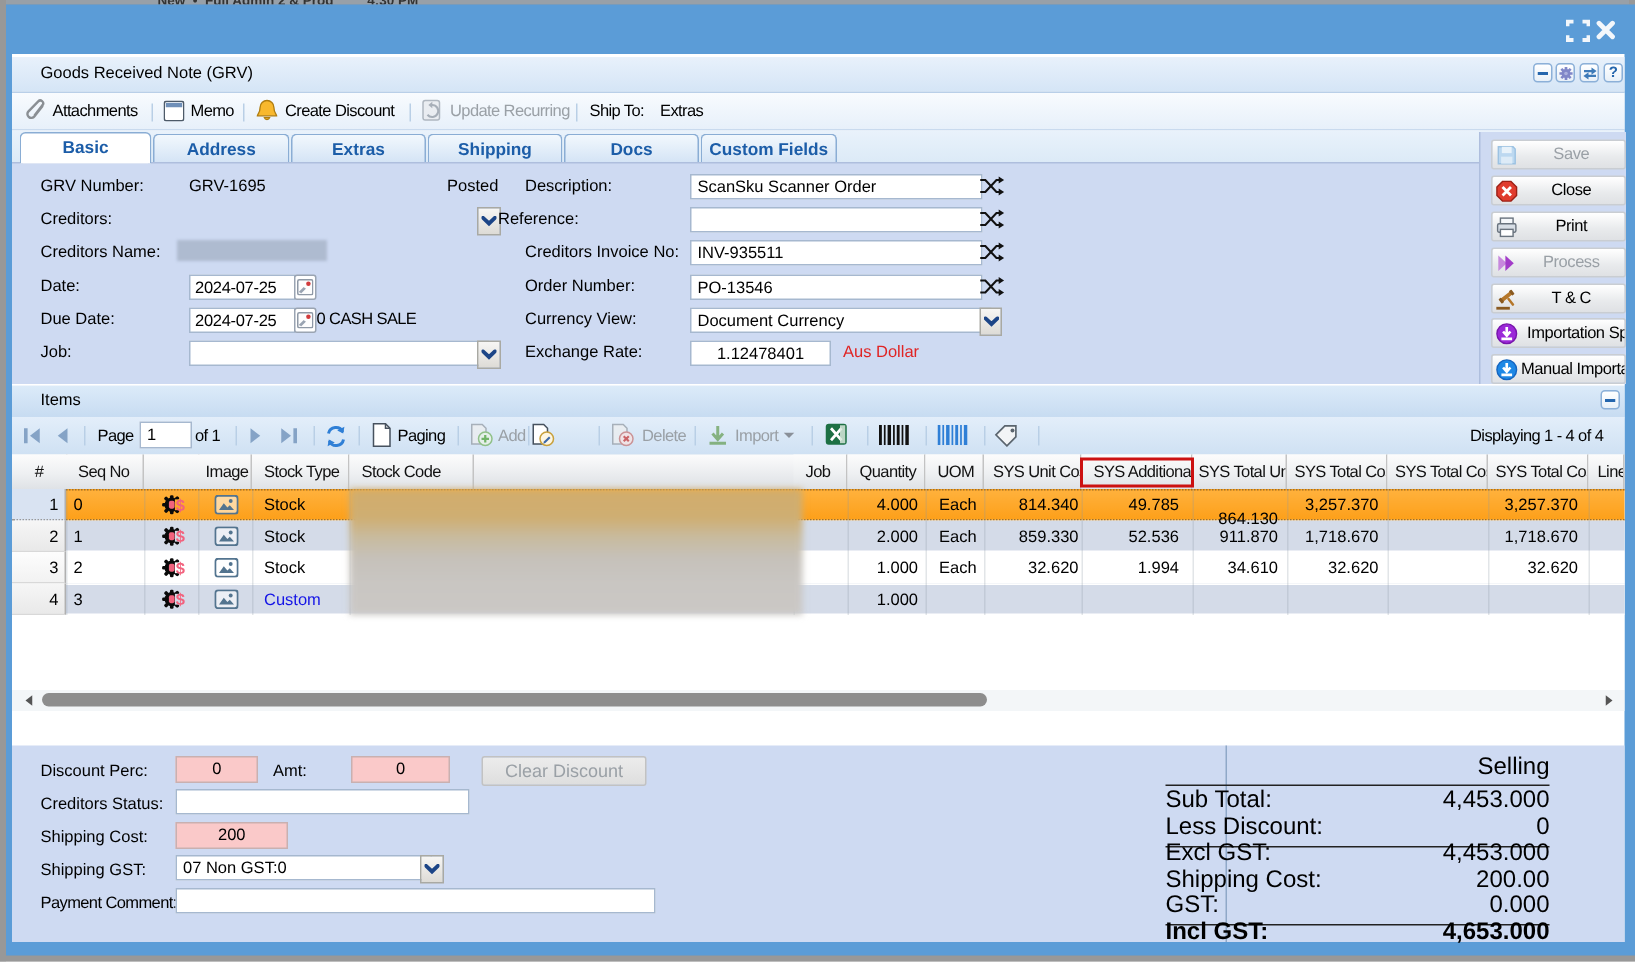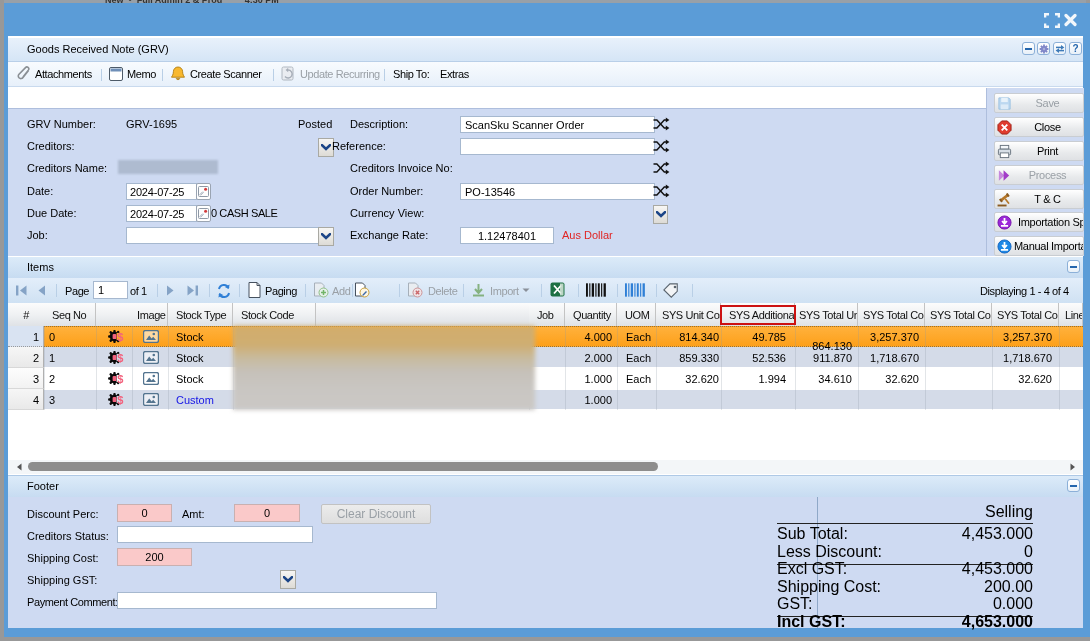--- a/index.html
+++ b/index.html
@@ -121,33 +121,41 @@
         <svg class="abs" style="left:101px;top:5px" width="14" height="14" viewBox="0 0 14 14">
             <rect x="0.5" y="0.5" width="13" height="13" rx="1.5" fill="#fff" stroke="#4d5a68"></rect>
             <rect x="1.5" y="1.5" width="11" height="3" fill="#6f8fb8"></rect>
           </svg>
         <div class="tbtxt abs" style="left:119px;top:6px">Memo</div>
         <div class="sep" style="left:154px;top:7px;bottom:auto;height:12px"></div>
         <svg class="abs" style="left:163px;top:4px" width="14" height="16" viewBox="0 0 14 16">
             <path d="M7 1 a4.6 4.6 0 0 1 4.6 4.6 c0 3.4 1.6 4.6 1.9 5.6 H0.5 c0.3-1 1.9-2.2 1.9-5.6 A4.6 4.6 0 0 1 7 1 z" fill="#f8b82e" stroke="#b07d10" stroke-width="0.9"></path>
             <path d="M5.2 12.4 a1.9 1.9 0 0 0 3.6 0 z" fill="#f8b82e" stroke="#b07d10" stroke-width="0.8"></path>
           </svg>
-        <div class="tbtxt abs" style="left:182px;top:6px">Create Scanner</div>
+        <div class="tbtxt abs" style="left:182px;top:6px">Create Discount</div>
         <div class="sep" style="left:265px;top:7px;bottom:auto;height:12px"></div>
         <svg class="abs" style="left:273px;top:4px" width="15" height="16" viewBox="0 0 15 16" opacity="0.75">
             <rect x="1" y="1" width="11" height="13" rx="1.5" fill="#e8eaee" stroke="#9aa2ac"></rect>
             <path d="M7 4 a4 4 0 1 1 -3 6.5" fill="none" stroke="#8f97a2" stroke-width="1.4"></path>
             <path d="M7.2 1.8 L7.2 6.2 L4.6 4z" fill="#8f97a2"></path>
           </svg>
         <div class="tbtxt dis abs" style="left:292px;top:6px">Update Recurring</div>
         <div class="sep" style="left:376px;top:7px;bottom:auto;height:12px"></div>
         <div class="tbtxt abs" style="left:385px;top:6px;font-weight:normal">Ship To:</div>
         <div class="tbtxt abs" style="left:432px;top:6px">Extras</div>
       </div>
 
+      <div class="abs" style="left:0;top:49px;width:1075px;height:21px;background:linear-gradient(#e9f2fb,#dceaf7)">
+        <div class="tab" style="left:5px;width:86px;top:1px;height:20px;background:#fff;z-index:2">Basic</div>
+        <div class="tab" style="left:94px;width:89px">Address</div>
+        <div class="tab" style="left:186px;width:88px">Extras</div>
+        <div class="tab" style="left:277px;width:88px">Shipping</div>
+        <div class="tab" style="left:368px;width:88px">Docs</div>
+        <div class="tab" style="left:459px;width:89px">Custom Fields</div>
+      </div>
 
       <div class="abs" style="left:0;top:70px;width:1075px;height:148px;background:#cedaf2;border-top:1px solid #aebedd">
         <div class="lbl abs" style="left:19px;top:9px">GRV Number:</div>
         <div class="lbl abs" style="left:118px;top:9px">GRV-1695</div>
         <div class="lbl abs" style="left:290px;top:9px">Posted</div>
         <div class="lbl abs" style="left:19px;top:31px">Creditors:</div>
         <div class="combo-btn" style="left:310px;top:29px;height:17px">
             <svg width="10" height="7" viewBox="0 0 10 7">
               <path d="M1 1.2 L5 5 L9 1.2" fill="none" stroke="#1c4587" stroke-width="2.6" stroke-linecap="square"></path>
             </svg>
@@ -185,29 +193,31 @@
         <div class="inp" style="left:452px;top:7px;width:185px;height:15px">ScanSku Scanner Order</div>
         <svg class="abs" style="left:644px;top:7px" width="18" height="16" viewBox="0 0 18 16">
             <use href="#shuf"></use>
           </svg>
         <div class="lbl abs" style="left:324px;top:31px">Reference:</div>
         <div class="inp" style="left:452px;top:29px;width:185px;height:15px"></div>
         <svg class="abs" style="left:644px;top:29px" width="18" height="16" viewBox="0 0 18 16">
             <use href="#shuf"></use>
           </svg>
         <div class="lbl abs" style="left:342px;top:53px">Creditors Invoice No:</div>
+        <div class="inp" style="left:452px;top:51px;width:185px;height:15px">INV-935511</div>
         <svg class="abs" style="left:644px;top:51px" width="18" height="16" viewBox="0 0 18 16">
             <use href="#shuf"></use>
           </svg>
         <div class="lbl abs" style="left:342px;top:76px">Order Number:</div>
         <div class="inp" style="left:452px;top:74px;width:185px;height:15px">PO-13546</div>
         <svg class="abs" style="left:644px;top:74px" width="18" height="16" viewBox="0 0 18 16">
             <use href="#shuf"></use>
           </svg>
         <div class="lbl abs" style="left:342px;top:98px">Currency View:</div>
+        <div class="inp" style="left:452px;top:96px;width:191px;height:15px">Document Currency</div>
         <div class="combo-btn" style="left:645px;top:96px;width:13px;height:17px">
             <svg width="10" height="7" viewBox="0 0 10 7">
               <path d="M1 1.2 L5 5 L9 1.2" fill="none" stroke="#1c4587" stroke-width="2.6" stroke-linecap="square"></path>
             </svg>
           </div>
         <div class="lbl abs" style="left:342px;top:120px">Exchange Rate:</div>
         <div class="inp" style="left:452px;top:118px;width:84px;height:15px;justify-content:center">1.12478401</div>
         <div class="lbl abs" style="left:554px;top:120px;color:#e02424">Aus Dollar</div>
       </div>
 
@@ -499,40 +509,33 @@
       <div class="abs" style="left:0;top:422px;width:1075px;height:14px;background:#f3f6f8">
         <svg class="abs" style="left:8px;top:3px" width="6" height="8" viewBox="0 0 6 8">
             <path d="M5.5 0.5 L1 4 L5.5 7.5 z" fill="#555"></path>
           </svg>
         <div class="abs" style="left:20px;top:2px;width:630px;height:9px;background:#8d8d8d;border-radius:5px"></div>
         <svg class="abs" style="left:1062px;top:3px" width="6" height="8" viewBox="0 0 6 8">
             <path d="M0.5 0.5 L5 4 L0.5 7.5 z" fill="#555"></path>
           </svg>
       </div>
 
-      <div class="abs" style="left:0;top:437px;width:1075px;height:22px;background:linear-gradient(#dcebf9,#c6dbf1);border-top:1px solid #aec9e6;border-bottom:1px solid #b0c8e2">
-        <div class="lbl" style="position:absolute;left:19px;top:4px">Footer</div>
-        <div class="minibtn" style="left:1059px;top:3px">
-            <svg width="7" height="2" viewBox="0 0 7 2">
-              <rect width="7" height="2" fill="#2566ad"></rect>
-            </svg>
-          </div>
-      </div>
 
       <div class="abs" style="left:0;top:459px;width:1075px;height:131px;background:#cedaf2">
         <div class="lbl abs" style="left:19px;top:11px">Discount Perc:</div>
         <div class="pink" style="left:109px;top:7px;width:53px;height:16px">0</div>
         <div class="lbl abs" style="left:174px;top:11px">Amt:</div>
         <div class="pink" style="left:226px;top:7px;width:64px;height:16px">0</div>
         <div class="abs" style="left:313px;top:7px;width:108px;height:18px;background:linear-gradient(#ececec,#dedede);border:1px solid #c2c2c2;border-radius:2px;font-size:12px;color:#9aa0a6;display:flex;align-items:center;justify-content:center">Clear Discount</div>
         <div class="lbl abs" style="left:19px;top:33px">Creditors Status:</div>
         <div class="inp" style="left:109px;top:29px;width:186px;height:15px"></div>
         <div class="lbl abs" style="left:19px;top:55px">Shipping Cost:</div>
         <div class="pink" style="left:109px;top:51px;width:73px;height:16px">200</div>
         <div class="lbl abs" style="left:19px;top:77px">Shipping GST:</div>
+        <div class="inp" style="left:109px;top:73px;width:161px;height:15px">07 Non GST:0</div>
         <div class="combo-btn" style="left:272px;top:73px;height:17px">
             <svg width="10" height="7" viewBox="0 0 10 7">
               <path d="M1 1.2 L5 5 L9 1.2" fill="none" stroke="#1c4587" stroke-width="2.6" stroke-linecap="square"></path>
             </svg>
           </div>
         <div class="lbl abs" style="left:19px;top:99px;letter-spacing:-0.4px">Payment Comment:</div>
         <div class="inp" style="left:109px;top:95px;width:310px;height:15px"></div>
 
         <div class="abs" style="left:809px;top:0;width:1px;height:131px;background:#8fa8c8"></div>
         <div class="sumrow" style="top:6px;border-bottom:1px solid #222;padding-bottom:2px">

